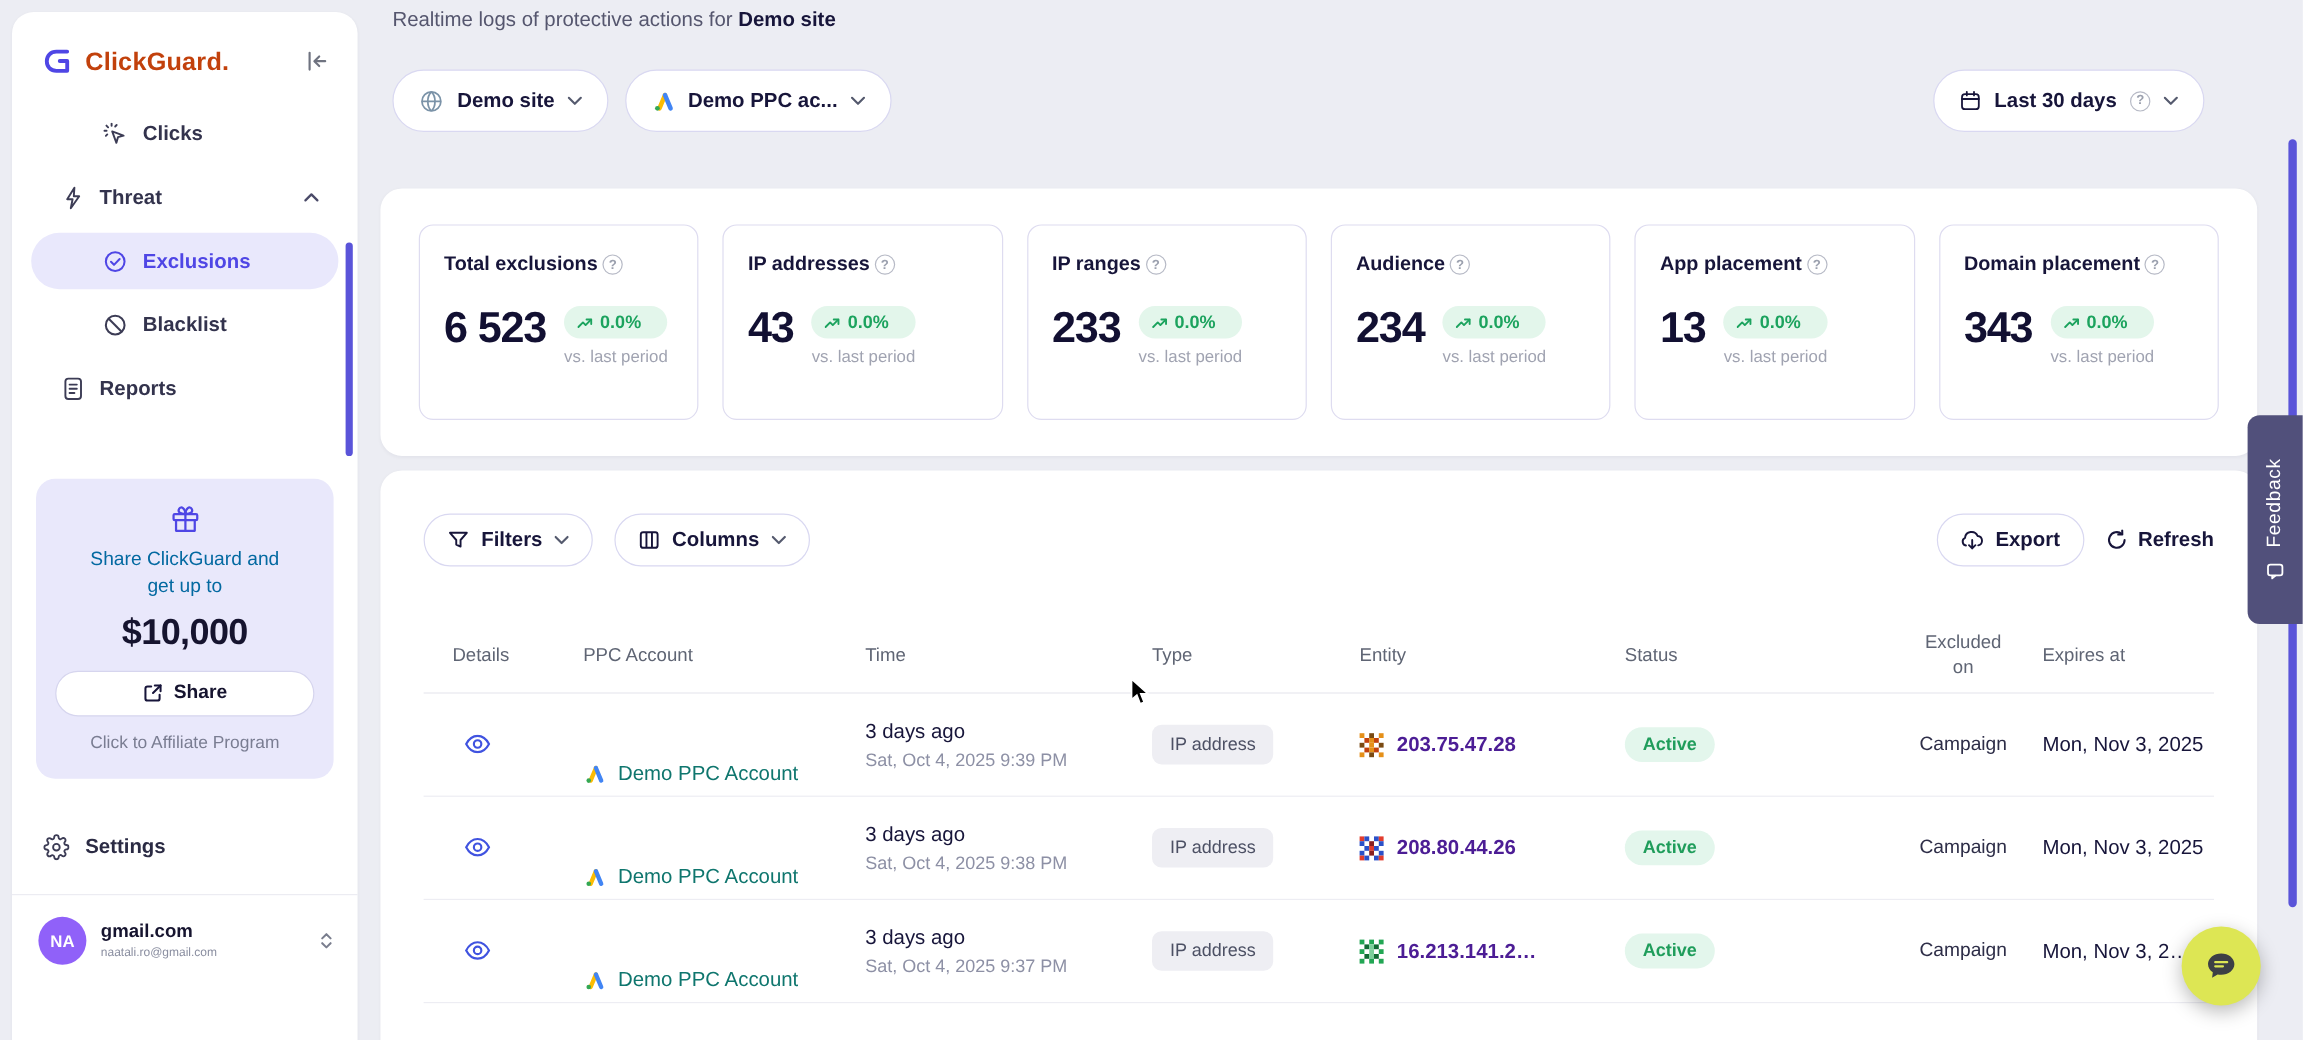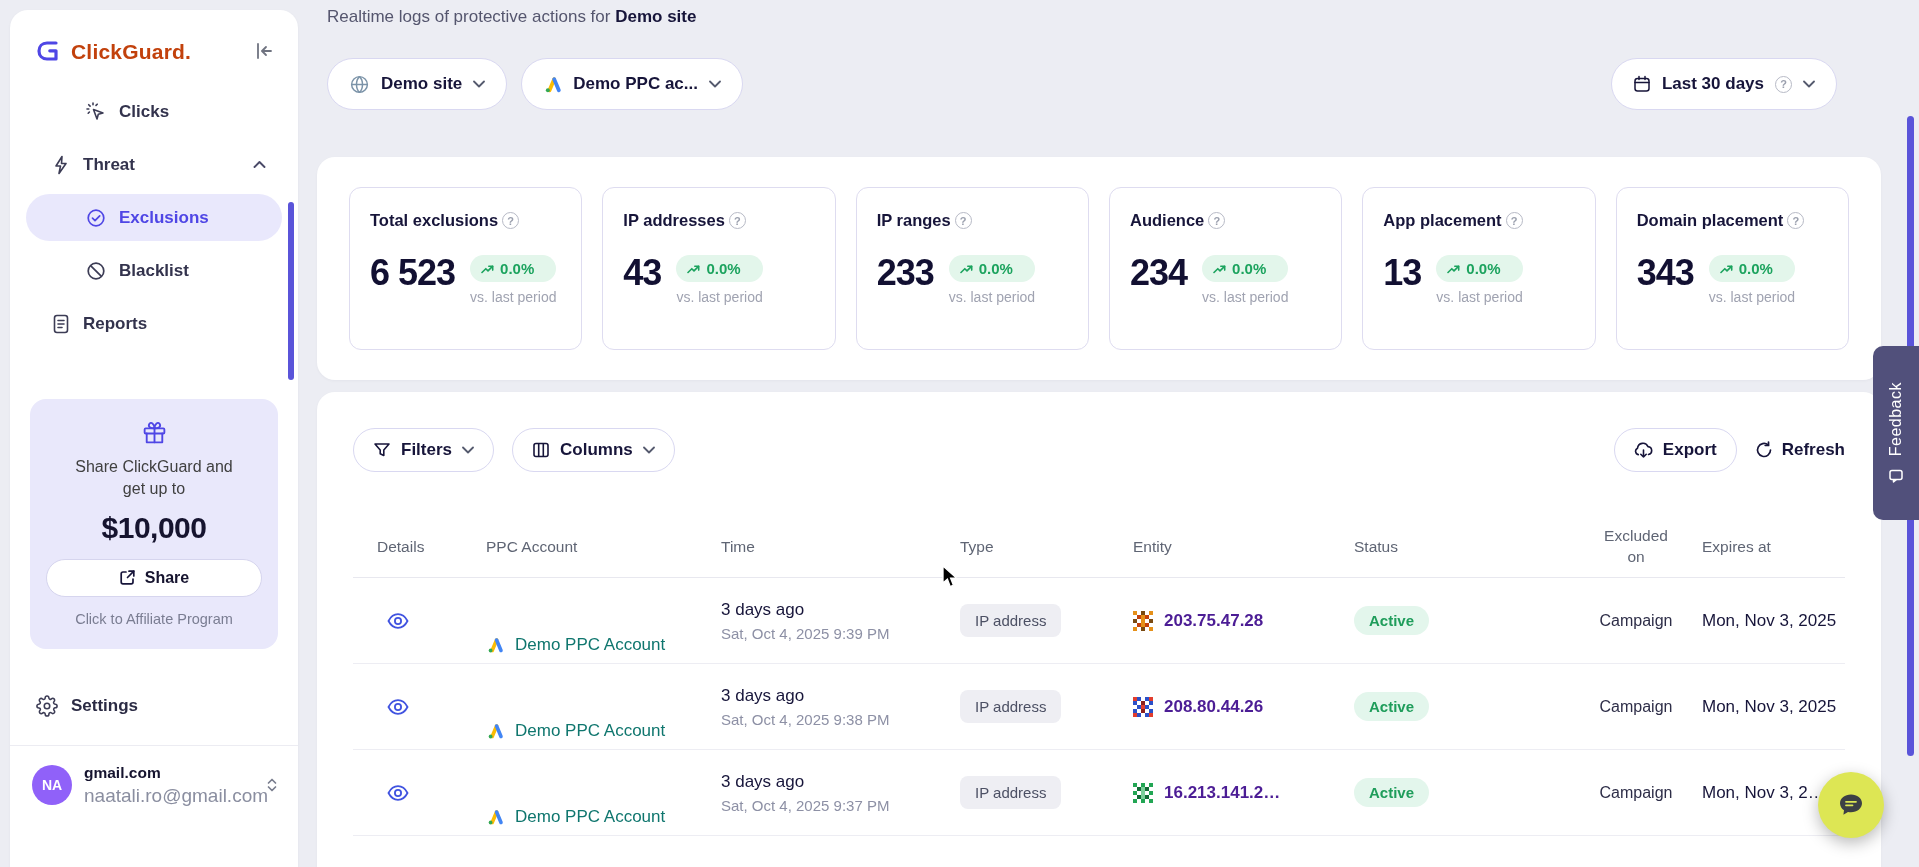--- a/index.html
+++ b/index.html
@@ -24,32 +24,32 @@
   .brand{ display:flex; align-items:flex-end; gap:9px; font-size:21px; font-weight:700; color:#c2410c; letter-spacing:.2px; }
   .nav{ padding:4px 16px; display:flex; flex-direction:column; gap:6px; }
   .nav-item{ display:flex; align-items:center; gap:13px; height:47px; border-radius:26px; padding:0 16px 0 26px; font-size:17px; font-weight:600; color:#33334d; cursor:pointer; }
   .nav-item.sub{ padding-left:60px; }
   .nav-item.active{ background:#e9e8fc; color:#4f46e5; }
   .nav-item .spacer{ margin-left:auto; }
   .sb-thumb{ position:absolute; right:4px; top:192px; width:6px; height:178px; background:#5a54d9; border-radius:3px; }
 
   .promo{ margin:48px 20px 0 20px; background:#e9e8fb; border-radius:16px; padding:20px 16px 22px; text-align:center; }
   .promo .gift{ display:flex; justify-content:center; margin-bottom:10px; }
-  .promo-line{ font-size:16px; color:#404040; font-weight:500; line-height:1.4; }
+  .promo-line{ font-size:16px; color:#0369a1; font-weight:500; line-height:1.4; }
   .promo-amount{ font-size:30px; font-weight:800; color:#16142f; margin:10px 0 14px; letter-spacing:-.5px; }
   .share-btn{ width:100%; height:38px; border:1px solid #d6d5ee; border-radius:19px; background:#fff; display:inline-flex; align-items:center; justify-content:center; gap:9px; font-size:16px; font-weight:700; color:#16142f; cursor:pointer; font-family:inherit; }
   .promo-link{ margin-top:14px; font-size:14.5px; color:#7a7d92; }
 
   .settings-row{ margin:46px 26px 0; display:flex; align-items:center; gap:13px; font-size:17px; font-weight:600; color:#2b2b44; cursor:pointer; }
   .sb-divider{ margin-top:28px; border-top:1px solid #ececf2; }
   .user-row{ padding:18px 20px 18px 22px; display:flex; align-items:center; gap:12px; }
   .avatar{ width:40px; height:40px; border-radius:50%; background:#9061f9; color:#fff; font-size:14px; font-weight:700; display:flex; align-items:center; justify-content:center; flex:0 0 40px; }
   .user-meta{ display:flex; flex-direction:column; gap:3px; min-width:0; }
   .user-name{ font-size:15.5px; font-weight:700; color:#16142f; }
-  .user-email{ font-size:19px; color:#8a8ea0; }
+  .user-email{ font-size:10px; color:#8a8ea0; }
   .user-caret{ margin-left:auto; cursor:pointer; }
 
   
   .page-subtitle{ position:absolute; left:327px; top:7px; font-size:17px; color:#55566e; }
   .page-subtitle b{ color:#17153a; font-weight:700; }
 
   .selector-row{ position:absolute; left:327px; top:58px; display:flex; gap:14px; }
   .pill{ height:52px; border-radius:27px; border:1px solid #d9d8f1; background:#fff; display:inline-flex; align-items:center; gap:11px; padding:0 21px; font-size:17px; font-weight:700; color:#17153a; cursor:pointer; font-family:inherit; }
   .date-pill{ position:absolute; right:82px; top:58px; }
 

